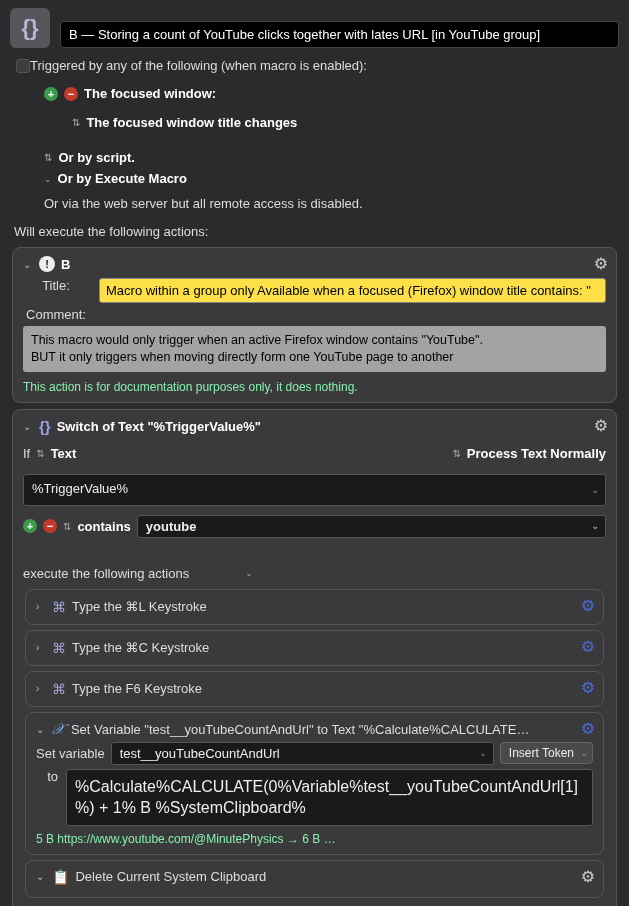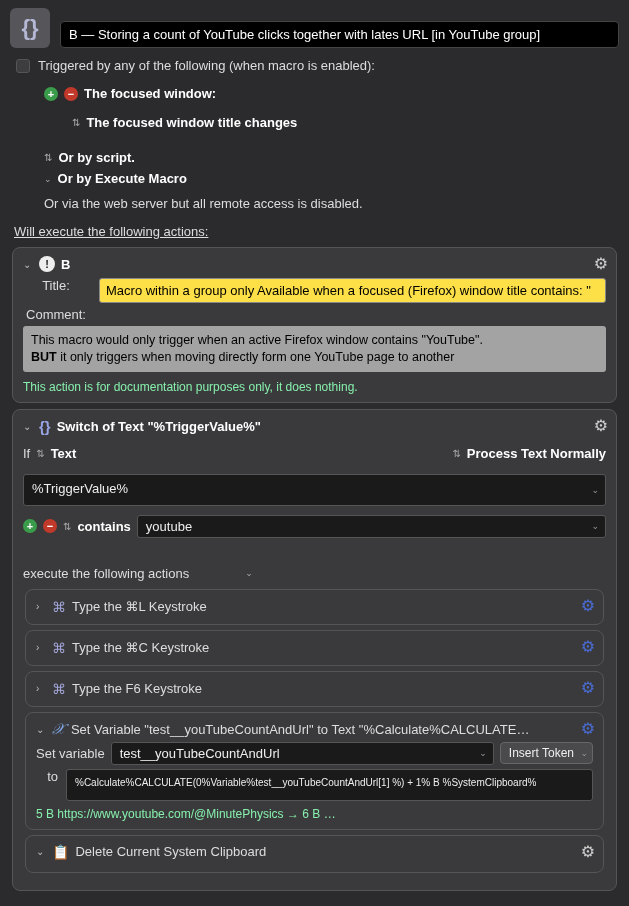--- a/index.html
+++ b/index.html
@@ -38,21 +38,21 @@
     padding: 5px 8px;
     font-size: 13px;
     margin-top: 12px;
   }
   .section {
     padding: 4px 16px;
   }
   .trigger-header {
     display: flex;
     align-items: center;
-    gap: 8px;
+    gap: 0;
     padding: 4px 16px 6px 16px;
   }
   .checkbox {
     width: 14px; height: 14px;
     background: #3d3d3f;
     border: 1px solid #555;
     border-radius: 3px;
     flex-shrink: 0;
   }
   .row {
@@ -159,21 +159,21 @@
     color: #999;
   }
   .comment-box {
     background: #a3a3a3;
     color: #000;
     border-radius: 3px;
     padding: 6px 8px;
     font-size: 12.5px;
     line-height: 1.35;
   }
-  .comment-box b { font-weight: 700; }
+  .comment-box b { font-weight: 400; }
   .inline-switch-icon {
     color: #9aa5e6;
     font-weight: bold;
     font-size: 15px;
   }
   .inline-km-icon {
     color: #a0a4d6;
     font-size: 14px;
   }
   .inline-var-icon {
@@ -262,21 +262,21 @@
   </div>
   <div class="row">
     <span class="chevron">⌄</span>
     <span class="bold">Or by Execute Macro</span>
   </div>
   <div class="row" style="margin-top:4px;">
     <span>Or via the web server but all remote access is disabled.</span>
   </div>
 </div>
 
-<div style="padding: 6px 14px 2px 14px; text-decoration: underline;">
+<div style="padding: 6px 14px 2px 14px;">
   <span>Will execute the following actions:</span>
 </div>
 
 <div class="action-card">
   <span class="gear-icon">⚙</span>
   <div class="card-header">
     <span class="disclosure">⌄</span>
     <span class="alert-icon">!</span>
     <span class="bold">B</span>
   </div>
@@ -319,21 +319,21 @@
       <span>%TriggerValue%</span>
       <span class="drop-caret">⌄</span>
     </div>
   </div>
 
   <div class="row" style="margin-top:6px;">
     <span class="plus-btn">+</span>
     <span class="minus-btn">−</span>
     <span class="sort-icon">⇅</span>
     <span class="bold">contains</span>
-    <div class="dark-area" style="min-height:22px; padding:3px 8px;">
+    <div class="dark-area" style="min-height:22px; padding:3px 8px;font-weight:bold;">
       <span>youtube</span>
       <span class="drop-caret">⌄</span>
     </div>
   </div>
 
   <div class="row" style="margin-top:22px;gap:48px;">
     <span>execute the following actions</span>
     <span class="chevron" style="margin-left:8px;">⌄</span>
   </div>
 
@@ -377,21 +377,21 @@
         <span>test__youTubeCountAndUrl</span>
         <span class="drop-caret">⌄</span>
       </div>
       <div class="select-like">
         <span>Insert Token</span>
         <span class="drop-caret">⌄</span>
       </div>
     </div>
     <div class="form-row">
       <span class="label-sm">to</span>
-      <div class="dark-area" style="font-size:10px; line-height:1.35;">
+      <div class="dark-area" style="font-size:16px; line-height:1.35;">
         <span>%Calculate%CALCULATE(0%Variable%test__youTubeCountAndUrl[1] %) + 1% B %SystemClipboard%</span>
       </div>
     </div>
     <div class="muted" style="margin-top:6px; font-size:12px;">5 B https://www.youtube.com/@MinutePhysics → 6 B …</div>
   </div>
 
   <div class="action-card inner">
     <span class="gear-icon">⚙</span>
     <div class="card-header" style="margin-bottom:4px;">
       <span class="disclosure">⌄</span>

